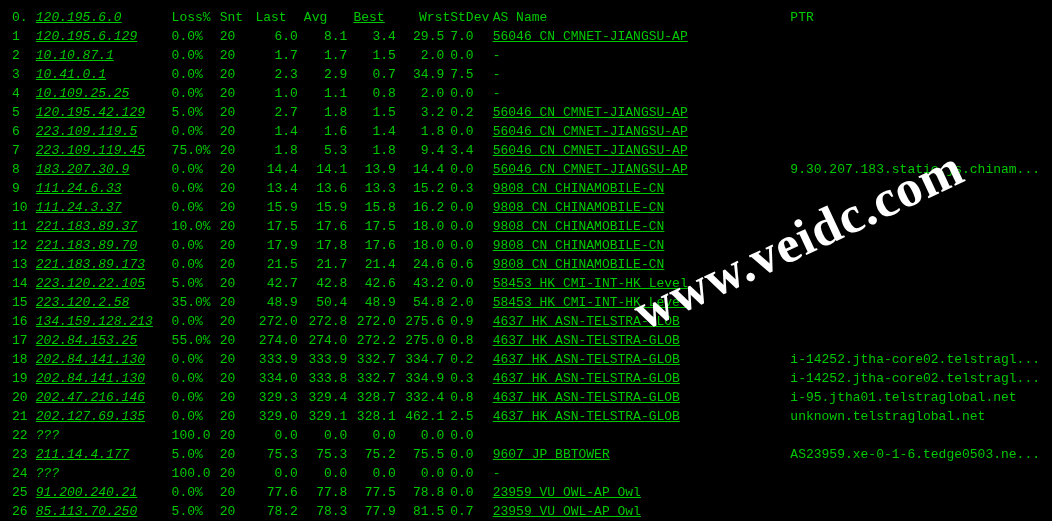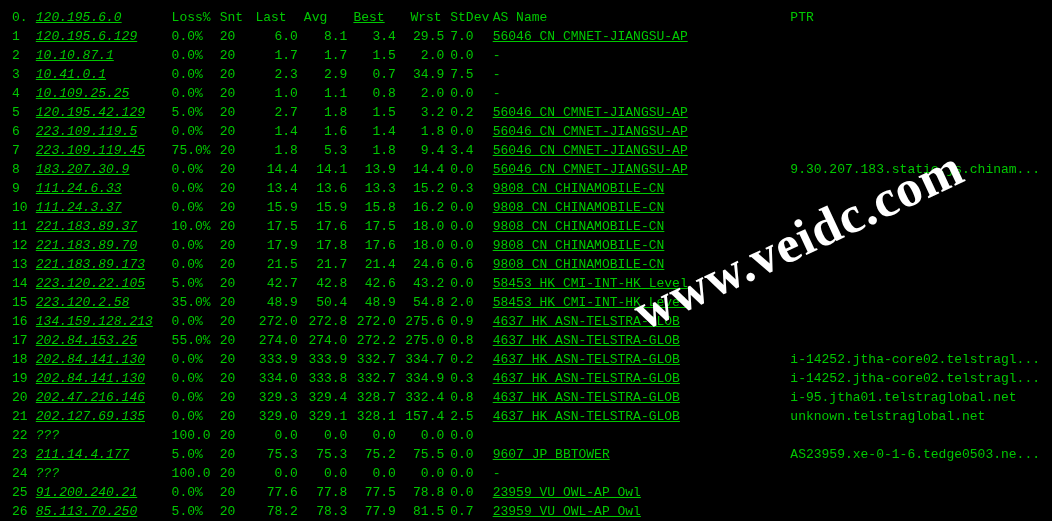--- a/index.html
+++ b/index.html
@@ -28,21 +28,21 @@
     .c-last  { width: 45px; text-align: right; padding-right: 6px; }
     .c-avg   { width: 45px; text-align: right; padding-right: 6px; }
     .c-best  { width: 45px; text-align: right; padding-right: 6px; }
     .c-wrst  { width: 45px; text-align: right; padding-right: 6px; }
     .c-stdev { width: 45px; margin-top: 16px; }
     .c-as    { width: 375px; }
     .c-ptr   { }
     .h-last  { text-align: left; padding-right: 0; }
     .h-avg   { text-align: left; padding-right: 8px; }
     .h-best  { text-align: left; padding-right: 0; text-decoration: underline; }
-    .h-wrst  { text-align: center; padding-right: 0; }
+    .h-wrst  { text-align: right; padding-right: 0; }
     .host-link { text-decoration: underline; }
     .as-link   { text-decoration: underline; }
     .watermark {
       position: absolute;
       top: 230px;
       left: 620px;
       transform: rotate(-25deg);
       font-family: Georgia, "Times New Roman", serif;
       font-size: 52px;
       font-weight: bold;
@@ -332,21 +332,21 @@
         <td class="c-ptr">i-95.jtha01.telstraglobal.net</td>
       </tr>
       <tr>
         <td class="c-hop">21</td>
         <td class="c-host"><span class="host-link">202.127.69.135</span></td>
         <td class="c-loss">0.0%</td>
         <td class="c-snt">20</td>
         <td class="c-last">329.0</td>
         <td class="c-avg">329.1</td>
         <td class="c-best">328.1</td>
-        <td class="c-wrst">157.4</td>
+        <td class="c-wrst">462.1</td>
         <td class="c-stdev">2.5</td>
         <td class="c-as"><span class="as-link">4637  HK ASN-TELSTRA-GLOB</span></td>
         <td class="c-ptr">unknown.telstraglobal.net</td>
       </tr>
       <tr>
         <td class="c-hop">22</td>
         <td class="c-host">???</td>
         <td class="c-loss">100.0</td>
         <td class="c-snt">20</td>
         <td class="c-last">0.0</td>

